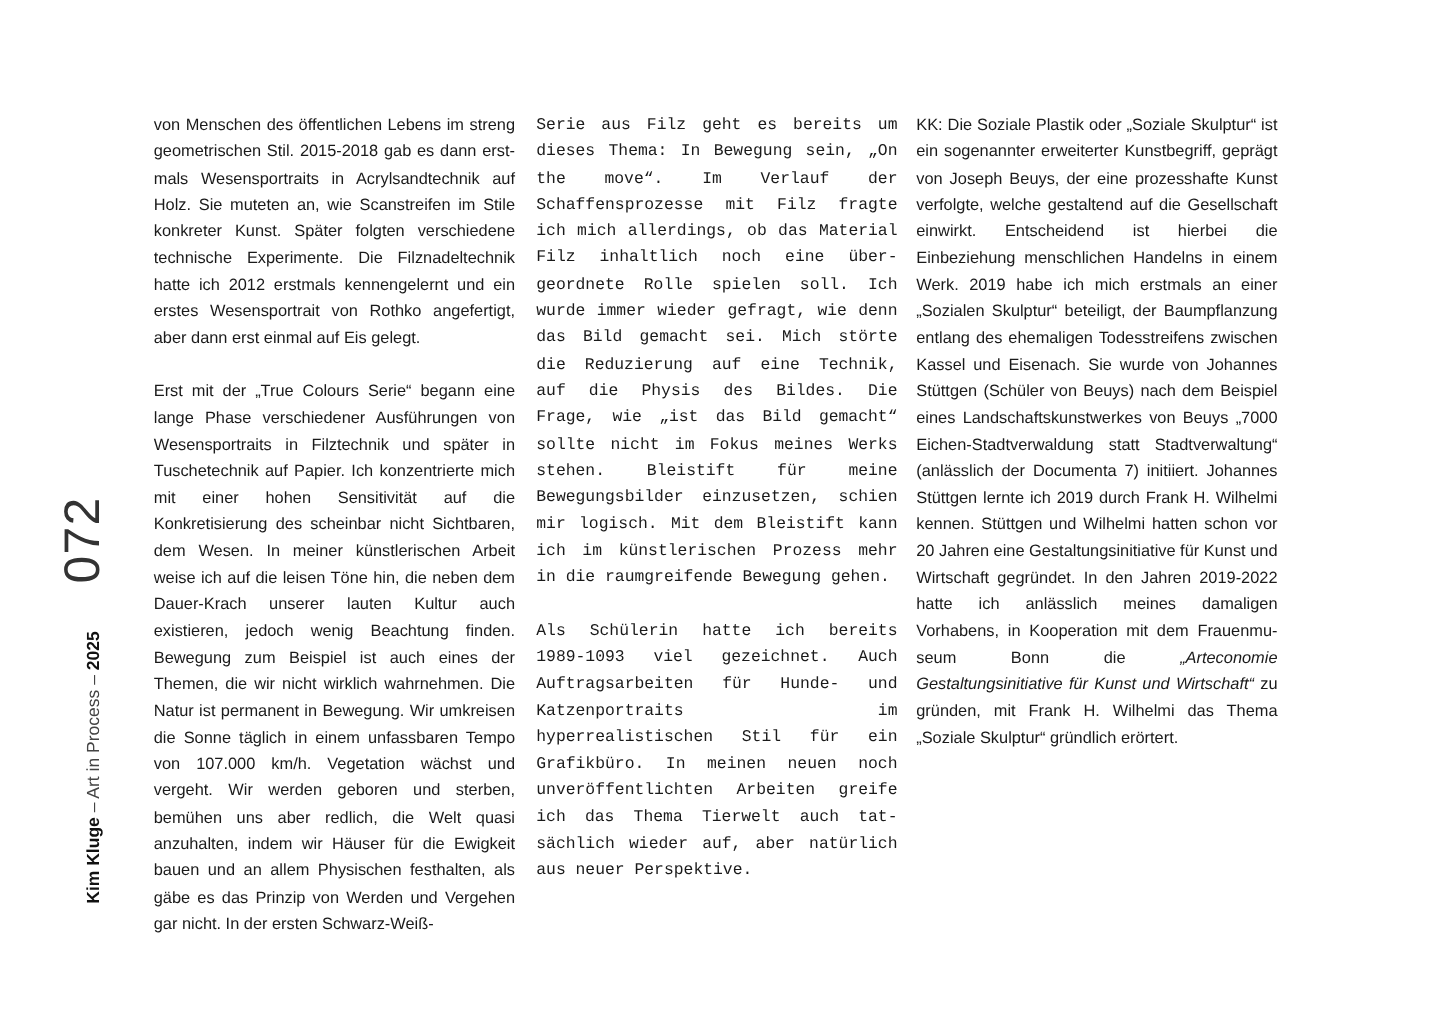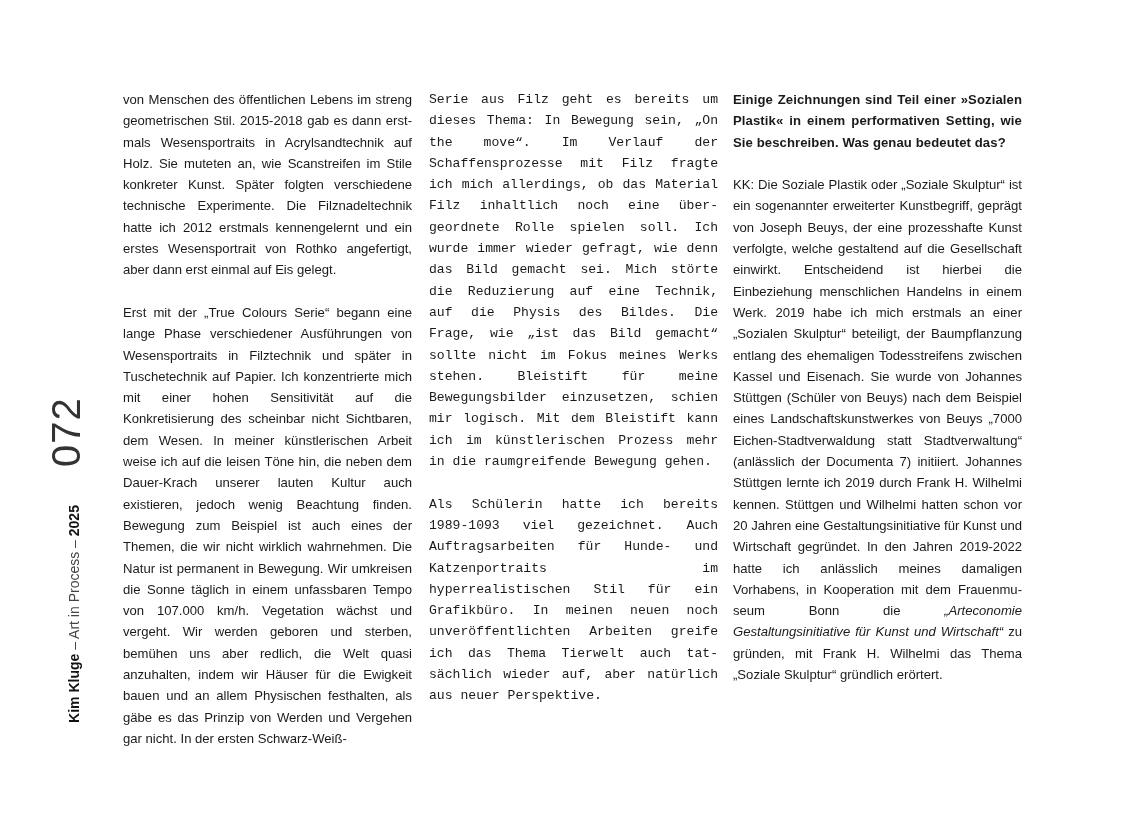--- a/index.html
+++ b/index.html
@@ -103,16 +103,15 @@
 <div class="columns">
   <div class="column col-1">
     <p>von Menschen des öffentlichen Lebens im streng geometrischen Stil. 2015-2018 gab es dann erst­mals Wesensportraits in Acrylsandtechnik auf Holz. Sie muteten an, wie Scanstreifen im Stile konkre­ter Kunst. Später folgten verschiedene technische Experimente. Die Filznadeltechnik hatte ich 2012 erstmals kennengelernt und ein erstes Wesenspor­trait von Rothko angefertigt, aber dann erst einmal auf Eis gelegt.</p>
     <p>Erst mit der „True Colours Serie“ begann eine lange Phase verschiedener Ausführungen von Wesens­portraits in Filztechnik und später in Tuschetechnik auf Papier. Ich konzentrierte mich mit einer hohen Sensitivität auf die Konkretisierung des scheinbar nicht Sichtbaren, dem Wesen. In meiner künst­lerischen Arbeit weise ich auf die leisen Töne hin, die neben dem Dauer-Krach unserer lauten Kultur auch existieren, jedoch wenig Beachtung finden. Bewegung zum Beispiel ist auch eines der Themen, die wir nicht wirklich wahrnehmen. Die Natur ist permanent in Bewegung. Wir umkreisen die Sonne täglich in einem unfassbaren Tempo von 107.000 km/h. Vegetation wächst und vergeht. Wir werden geboren und sterben, bemühen uns aber redlich, die Welt quasi anzuhalten, indem wir Häu­ser für die Ewigkeit bauen und an allem Physischen festhalten, als gäbe es das Prinzip von Werden und Vergehen gar nicht. In der ersten Schwarz-Weiß-</p>
   </div>
   <div class="column col-2">
     <p>Serie aus Filz geht es bereits um dieses Thema: In Bewegung sein, „On the move“. Im Verlauf der Schaffensprozesse mit Filz fragte ich mich aller­dings, ob das Material Filz inhaltlich noch eine über­geordnete Rolle spielen soll. Ich wurde immer wie­der gefragt, wie denn das Bild gemacht sei. Mich störte die Reduzierung auf eine Technik, auf die Physis des Bildes. Die Frage, wie „ist das Bild ge­macht“ sollte nicht im Fokus meines Werks stehen. Bleistift für meine Bewegungsbilder einzusetzen, schien mir logisch. Mit dem Bleistift kann ich im künstlerischen Prozess mehr in die raumgreifende Bewegung gehen.</p>
     <p>Als Schülerin hatte ich bereits 1989-1093 viel ge­zeichnet. Auch Auftragsarbeiten für Hunde- und Katzenportraits im hyperrealistischen Stil für ein Grafikbüro. In meinen neuen noch unveröffentlich­ten Arbeiten greife ich das Thema Tierwelt auch tat­sächlich wieder auf, aber natürlich aus neuer Pers­pektive.</p>
   </div>
   <div class="column col-3">
-    <p class="question">Einige Zeichnungen sind Teil einer »Sozialen Plastik« in einem performativen Setting, wie Sie beschreiben. Was genau bedeutet das?</p>
     <p><span>KK: Die Soziale Plastik oder „Soziale Skulptur“ ist ein sogenannter erweiterter Kunstbegriff, geprägt von Joseph Beuys, der eine prozesshafte Kunst ver­folgte, welche gestaltend auf die Gesellschaft ein­wirkt. Entscheidend ist hierbei die Einbeziehung menschlichen Handelns in einem Werk. 2019 habe ich mich erstmals an einer „Sozialen Skulptur“ be­teiligt, der Baumpflanzung entlang des ehemaligen Todesstreifens zwischen Kassel und Eisenach. Sie wurde von Johannes Stüttgen (Schüler von Beuys) nach dem Beispiel eines Landschaftskunstwerkes von Beuys „7000 Eichen-Stadtverwaldung statt Stadtverwaltung“ (anlässlich der Documenta 7) ini­tiiert. Johannes Stüttgen lernte ich 2019 durch Frank H. Wilhelmi kennen. Stüttgen und Wilhelmi hatten schon vor 20 Jahren eine Gestaltungsinitiative für Kunst und Wirtschaft gegründet. In den Jahren 2019-2022 hatte ich anlässlich meines damaligen Vorhabens, in Kooperation mit dem Frauenmu­seum Bonn die </span><em>„Arteconomie Gestaltungsinitiative für Kunst und Wirtschaft“</em><span> zu gründen, mit Frank H. Wilhelmi das Thema „Soziale Skulptur“ gründlich erörtert.</span></p>
   </div>
 </div>
 
 </body></html>

